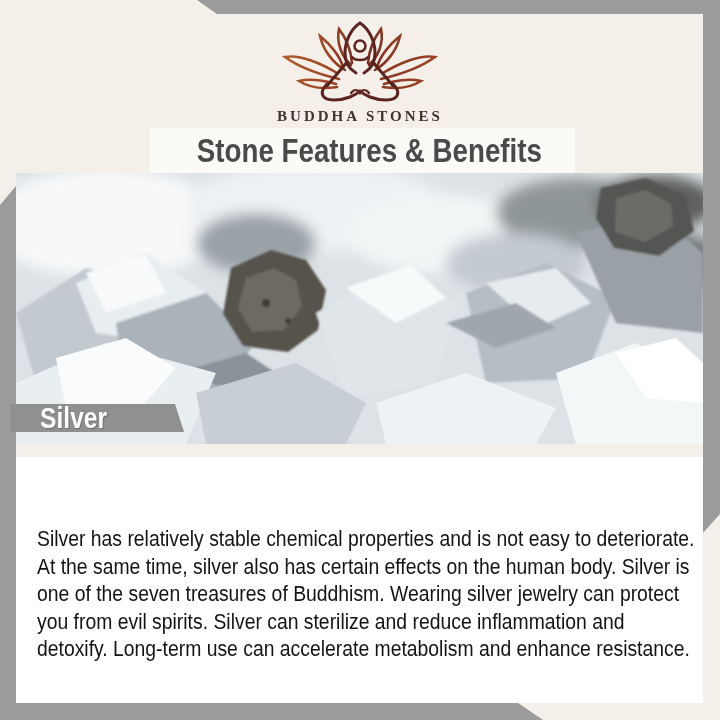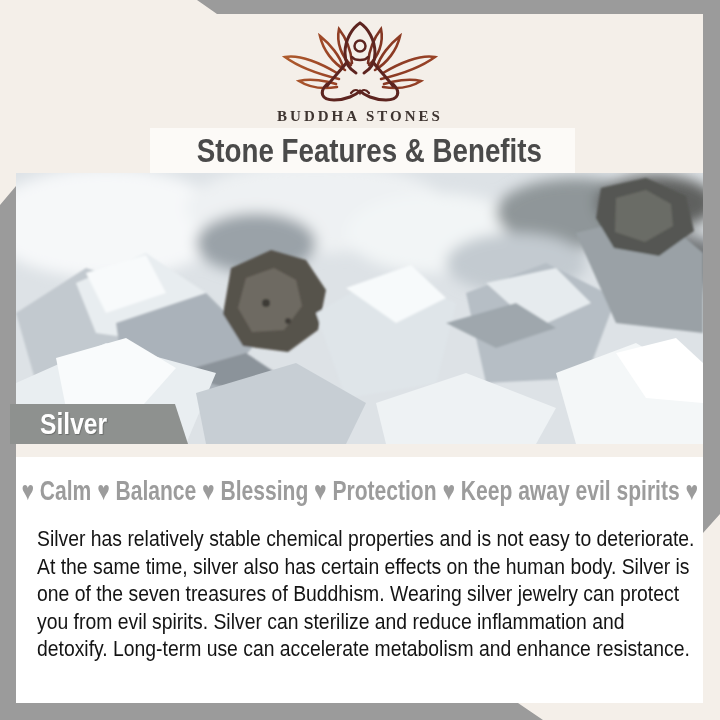--- a/index.html
+++ b/index.html
@@ -31,21 +31,21 @@
   }
   .heading-band span {
     font-size:33px; font-weight:700; color:#4a4a4a; white-space:nowrap;
     transform:scaleX(0.84);
   }
   
   .photo { position:absolute; left:16px; top:173px; width:687px; height:271px; }
   .photo svg { display:block; width:687px; height:271px; }
   
   .label {
-    position:absolute; left:10px; top:404px; width:178px; height:40px;
+    position:absolute; left:10px; top:404px; width:178px; height:28px;
     background:#8e918f;
     clip-path:polygon(0 0, 165px 0, 178px 40px, 0 40px);
     display:flex; align-items:center;
   }
   .label span {
     margin-left:30px; color:#ffffff; font-weight:700; font-size:29px;
     white-space:nowrap; transform:scaleX(0.85); transform-origin:left center;
     text-shadow:1px 1px 1px rgba(0,0,0,0.25);
   }
   
@@ -161,23 +161,20 @@
       <polygon points="540,200 620,170 687,210 687,271 560,271" fill="#f4f7f8"></polygon>
       <polygon points="600,180 660,165 687,190 687,230 630,225" fill="#ffffff"></polygon>
     </svg>
   </div>
 
   <div class="label">
     <span>Silver</span>
   </div>
 
   <div class="card">
-    <div class="hearts">
-      <span>♥ Calm ♥ Balance ♥ Blessing ♥ Protection ♥ Keep away evil spirits ♥</span>
-    </div>
     <div class="desc">
       <div>Silver has relatively stable chemical properties and is not easy to deteriorate.</div>
       <div>At the same time, silver also has certain effects on the human body. Silver is</div>
       <div>one of the seven treasures of Buddhism. Wearing silver jewelry can protect</div>
       <div>you from evil spirits. Silver can sterilize and reduce inflammation and</div>
       <div>detoxify. Long-term use can accelerate metabolism and enhance resistance.</div>
     </div>
   </div>
 
 </div>

